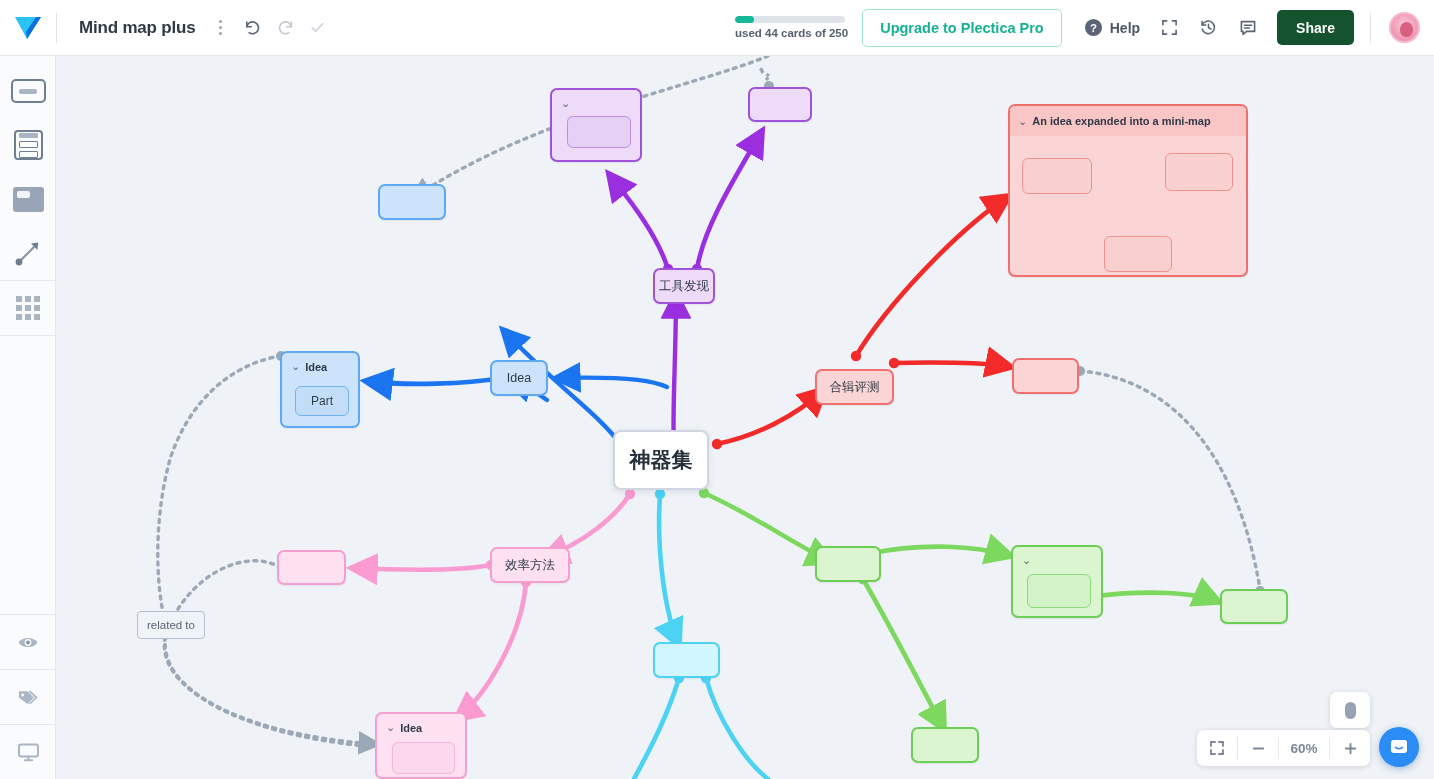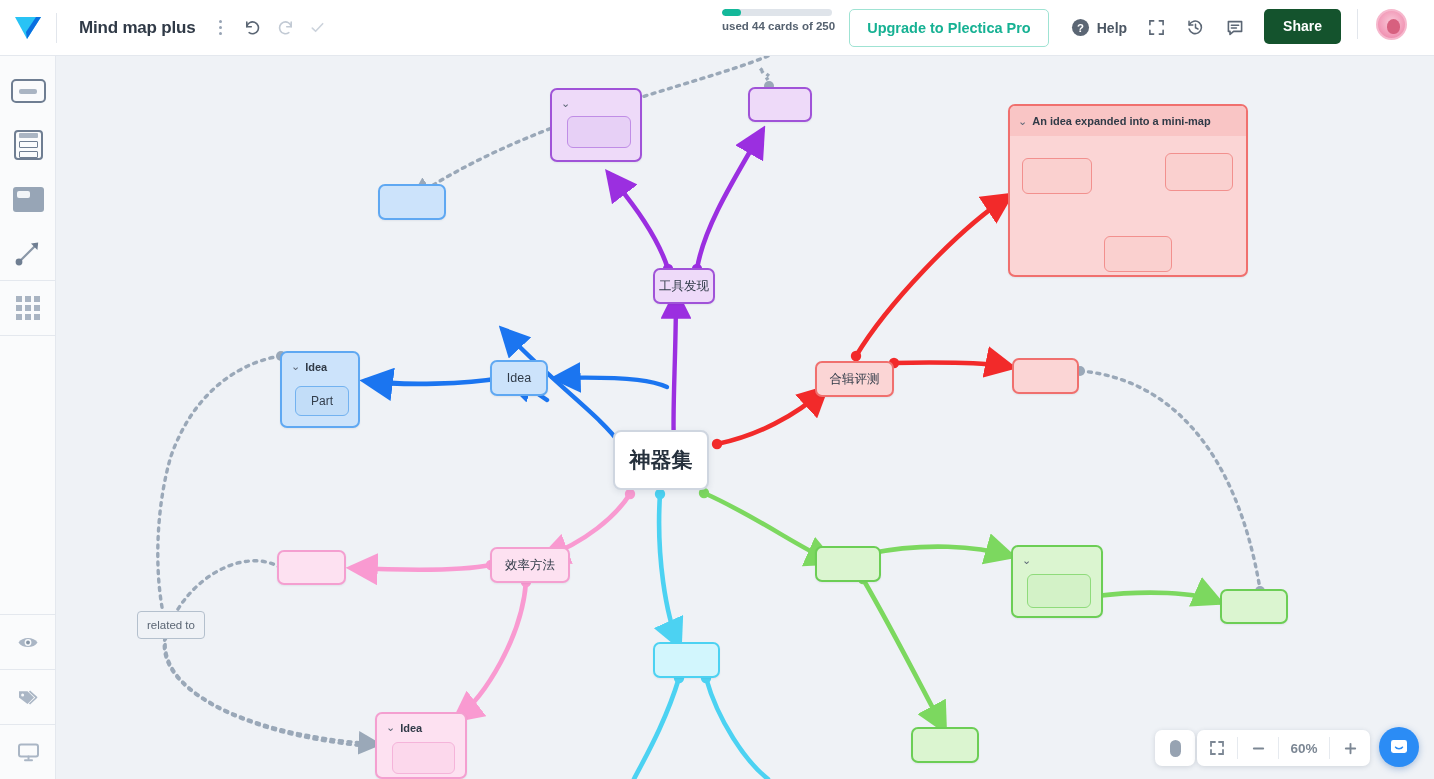--- a/index.html
+++ b/index.html
@@ -20,21 +20,21 @@
   .vsep { width: 1px; height: 30px; background: #e2e6ec; }
   .doc-title {
     margin-left: 22px; font-size: 17px; font-weight: bold; color: #303a47;
     letter-spacing: -0.2px;
   }
   .kebab { margin-left: 16px; width: 18px; height: 22px; display: flex;
            flex-direction: column; align-items: center; justify-content: center; gap: 3px;
            cursor: pointer; }
   .kebab i { width: 3px; height: 3px; border-radius: 50%; background: #97a3b4; display: block; }
   .hicon { margin-left: 14px; cursor: pointer; display: flex; align-items: center; }
-  .topbar-right { margin-left: auto; display: flex; padding-right: 27px; }
+  .topbar-right { margin-left: auto; display: flex; align-items: center; padding-right: 14px; }
   .usage { display: flex; flex-direction: column; align-items: flex-start; margin-right: 14px; }
   .usage-bar { width: 110px; height: 7px; border-radius: 4px; background: #dfe4ea; position: relative; overflow: hidden; }
   .usage-bar span { display: block; height: 100%; background: #14b89a; border-radius: 4px; }
   .usage-text { margin-top: 4px; font-size: 11.5px; font-weight: bold; color: #55616f; }
   .upgrade-btn {
     height: 38px; padding: 0 17px; border: 1px solid #9fe3d3; border-radius: 5px;
     background: #fff; color: #16b193; font-size: 14.5px; font-weight: bold;
     display: flex; align-items: center; cursor: pointer;
   }
   .help-btn { display: flex; align-items: center; gap: 7px; margin-left: 22px; cursor: pointer; }
@@ -119,21 +119,21 @@
   .green-i { background: #d3f2c7; border-color: #8fdb7b; }
   .cyan  { background: #d2f6fd; border-color: #4cd2f2; }
 
   .reltag {
     position: absolute; border: 1px solid #b4c0cd; border-radius: 4px; background: #eff2f6;
     font-size: 11.5px; color: #5b6674; display: flex; align-items: center; justify-content: center;
     z-index: 6; cursor: pointer; text-align: center;
   }
 
   
-  .zoom-cluster { position: absolute; right: 64px; bottom: 13px; display: flex; align-items: flex-end; gap: 2px; z-index: 35; }
+  .zoom-cluster { position: absolute; right: 64px; bottom: 13px; display: flex; align-items: flex-end; gap: 2px; z-index: 35; flex-direction: column; }
   .zgroup { background: #fff; border-radius: 7px; box-shadow: 0 1px 5px rgba(40,55,80,.16); display: flex; align-items: center; height: 36px; }
   .zbtn { width: 40px; height: 36px; display: flex; align-items: center; justify-content: center; cursor: pointer; }
   .zsep { width: 1px; height: 22px; background: #e6eaef; }
   .zlabel { min-width: 50px; text-align: center; font-size: 13.5px; font-weight: bold; color: #7c8794; cursor: pointer; }
   .mouse-ico { width: 11px; height: 17px; border-radius: 6px; background: #97a3b2; }
   .chat-bubble {
     position: absolute; right: 15px; bottom: 12px; width: 40px; height: 40px; border-radius: 50%;
     background: #2b8cf5; display: flex; align-items: center; justify-content: center;
     box-shadow: 0 2px 7px rgba(30,90,170,.35); cursor: pointer; z-index: 35;
   }
@@ -410,21 +410,21 @@
   </div>
 
   <div class="node purple" style="left:692px; top:31px; width:64px; height:35px;">
     <span></span>
   </div>
 
   <div class="node purple" style="left:597px; top:212px; width:62px; height:36px;">
     <span>工具发现</span>
   </div>
 
-  <div class="node red" style="left:759px; top:305px; width:79px; height:36px;">
+  <div class="node red" style="left:759px; top:313px; width:79px; height:36px;">
     <span>合辑评测</span>
   </div>
 
   <div class="node red" style="left:956px; top:302px; width:67px; height:36px;">
     <span></span>
   </div>
 
   <div class="node red-host container" style="left:952px; top:48px; width:240px; height:173px; padding:0; overflow:hidden;">
     <div class="red-band" style="position:absolute; left:0; top:0; width:100%; height:30px; display:flex; align-items:center; padding-left:8px;">
       <span class="chev">⌄</span>

